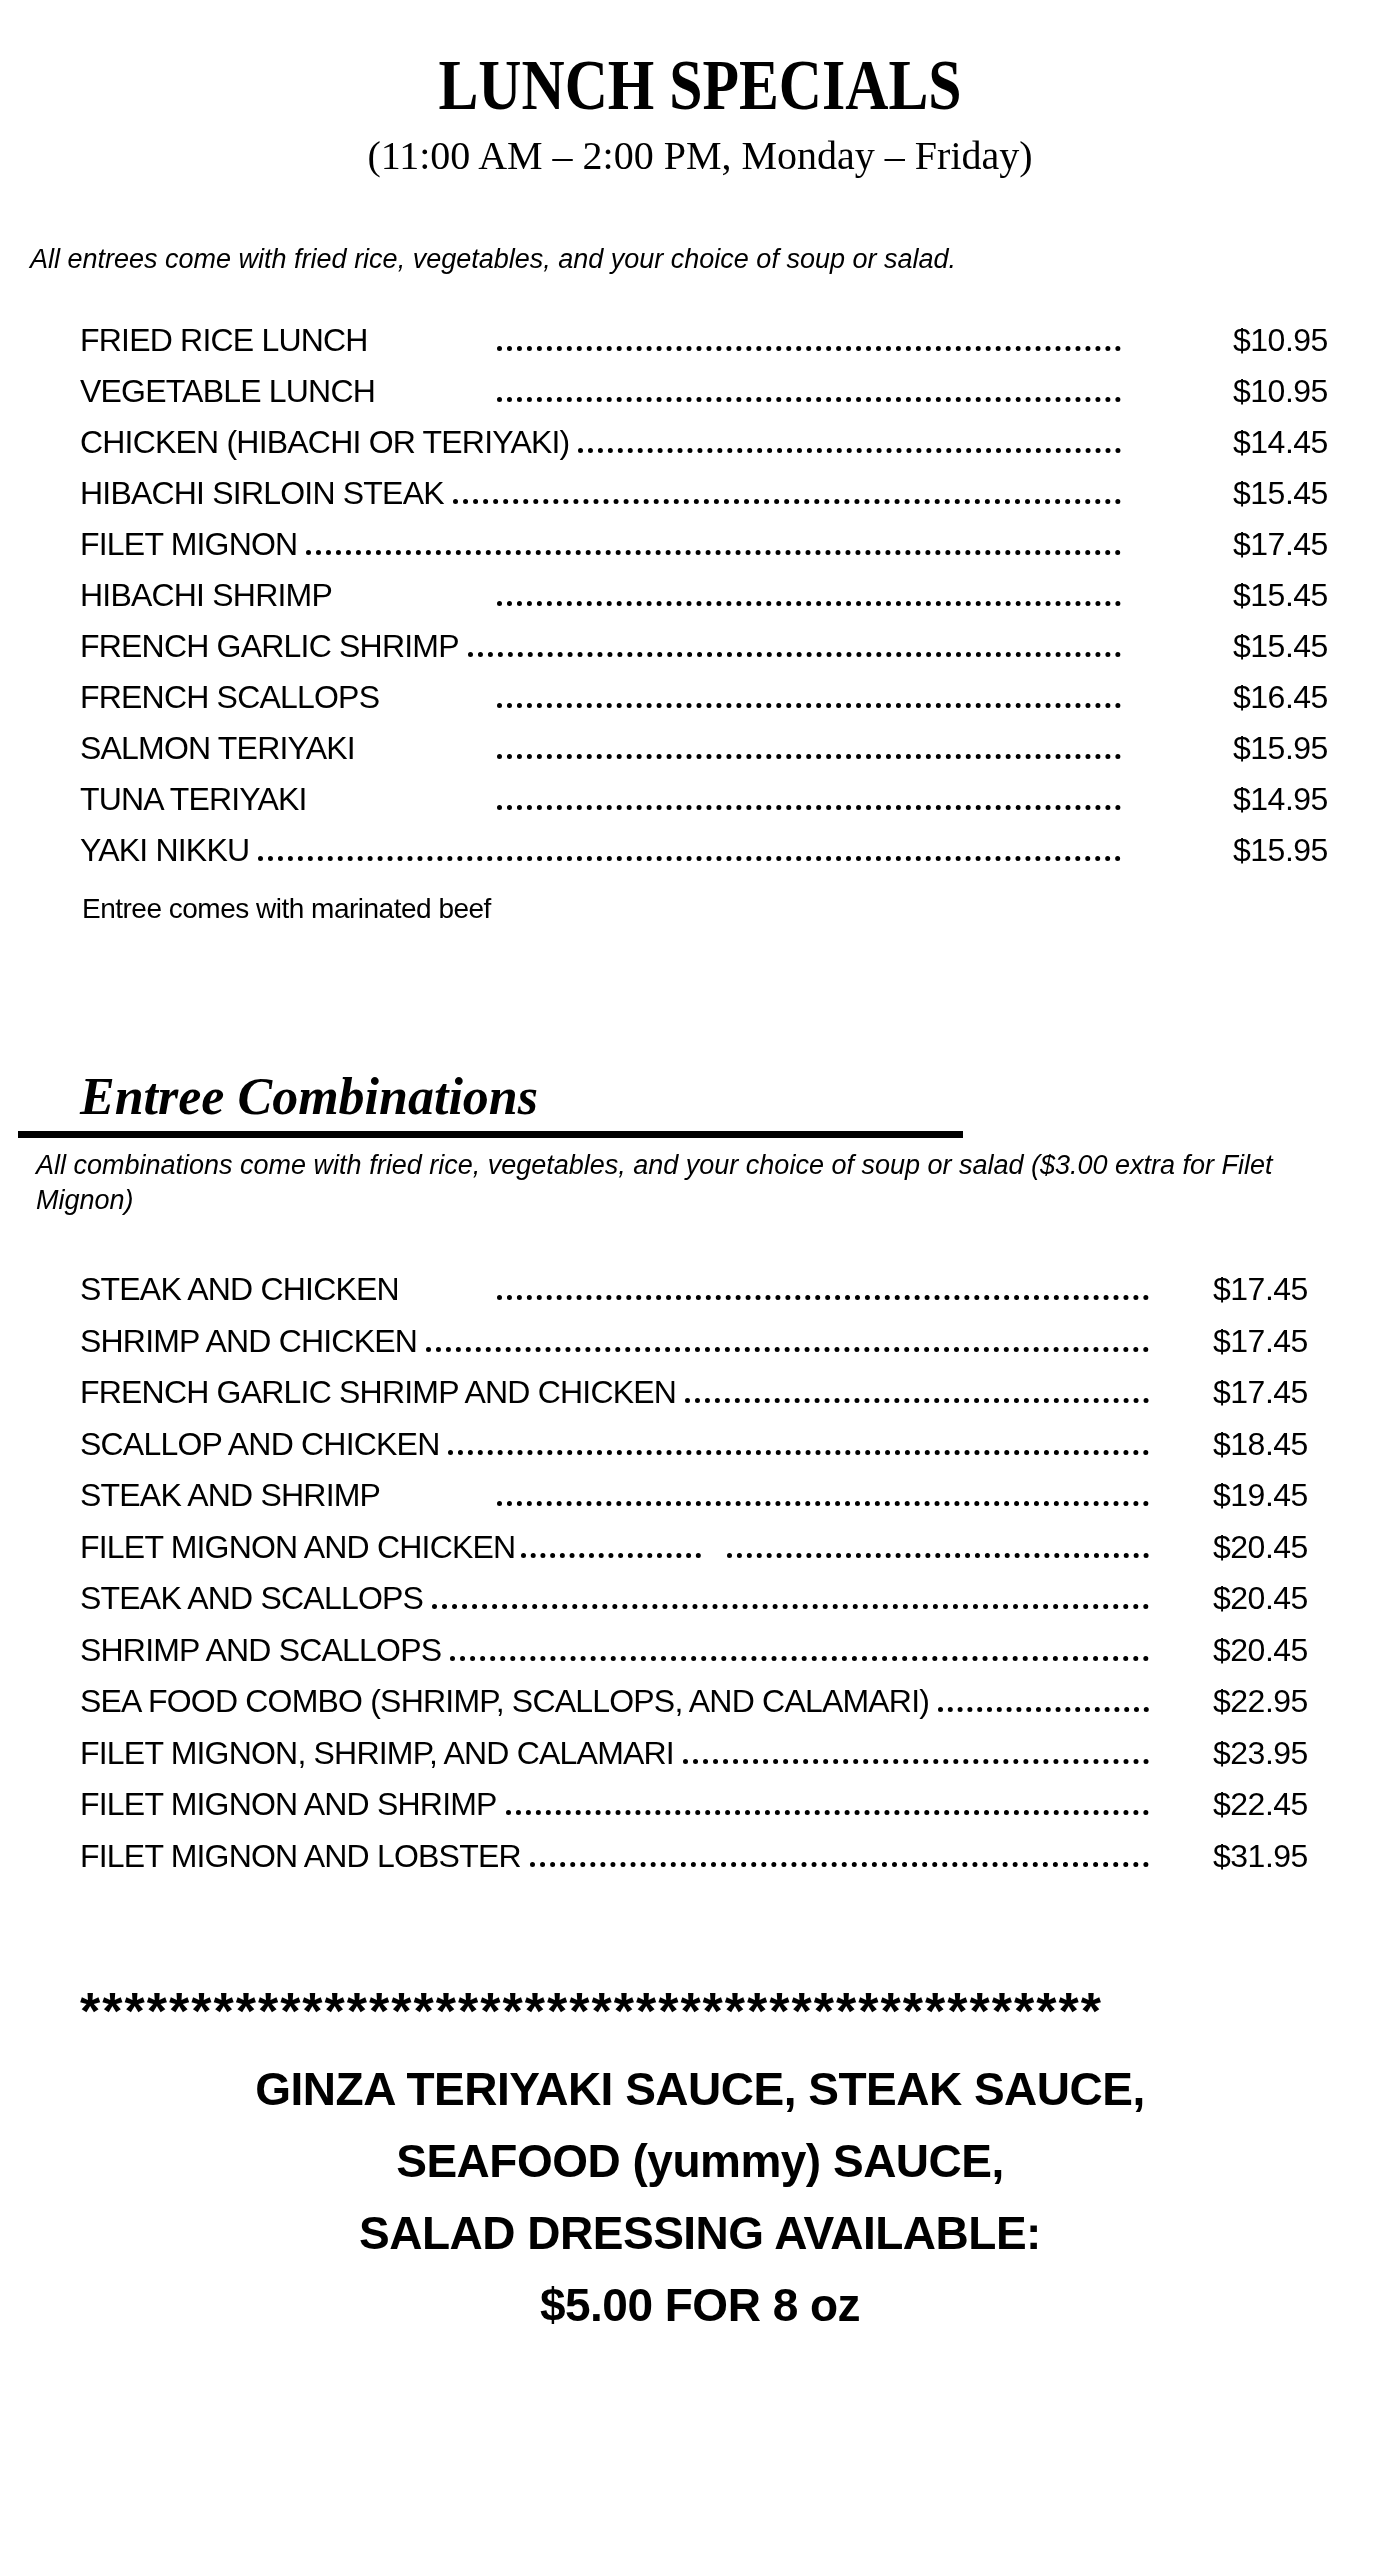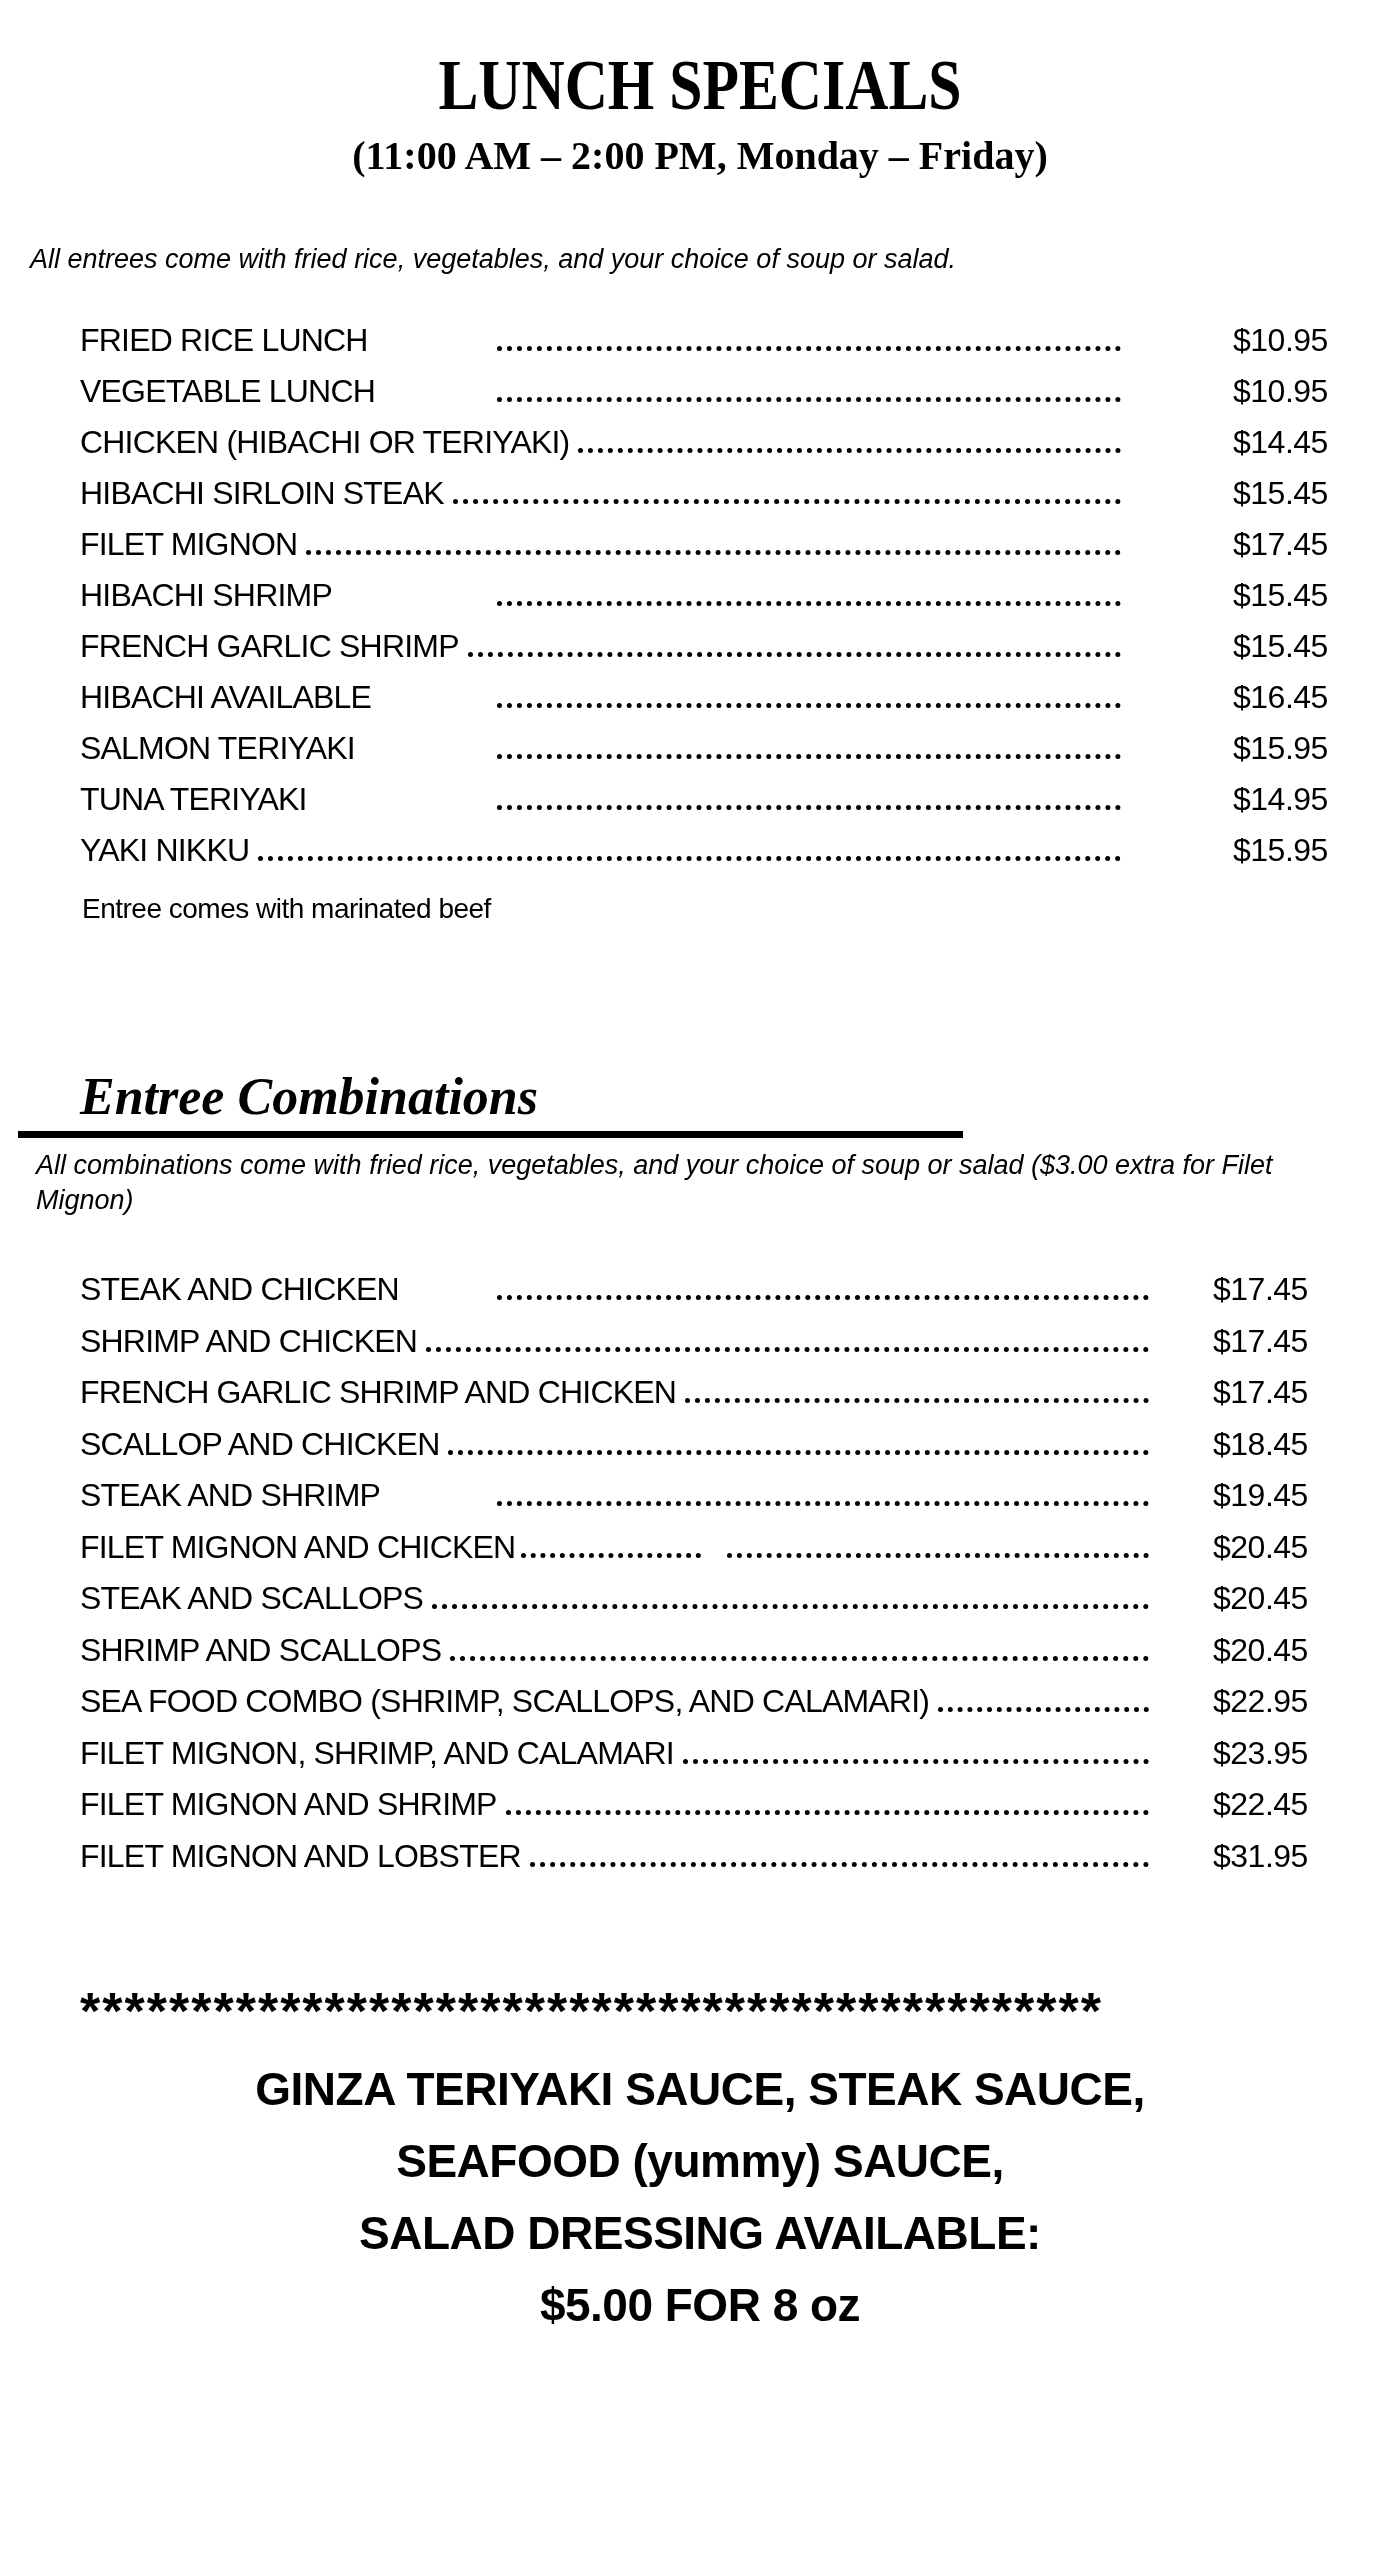--- a/index.html
+++ b/index.html
@@ -19,21 +19,21 @@
     font-weight:bold;
     font-size:72px;
     line-height:1.05;
     text-align:center;
     transform:scaleX(0.83);
     transform-origin:center;
     margin:0;
   }
   .doc-subtitle {
     font-family:"Liberation Serif", serif;
-    font-weight:bold;
+    font-weight:normal;
     font-size:40px;
     line-height:1.1;
     text-align:center;
     margin:10px 0 0 0;
   }
   .section { margin:0; }
   .section-entrees { margin-top:64px; }
   .section-combos  { margin-top:146px; }
   .section-heading {
     font-family:"Liberation Serif", serif;
@@ -152,21 +152,21 @@
         <span class="leader leader-main"></span>
         <span class="item-price">$15.45</span>
       </div>
         <div class="menu-row">
         <span class="item-name">FRENCH GARLIC SHRIMP</span>
 
         <span class="leader leader-main"></span>
         <span class="item-price">$15.45</span>
       </div>
         <div class="menu-row tabbed-name">
-        <span class="item-name">HIBACHI AVAILABLE</span>
+        <span class="item-name">FRENCH SCALLOPS</span>
 
         <span class="leader leader-main"></span>
         <span class="item-price">$16.45</span>
       </div>
         <div class="menu-row tabbed-name">
         <span class="item-name">SALMON TERIYAKI</span>
 
         <span class="leader leader-main"></span>
         <span class="item-price">$15.95</span>
       </div>

